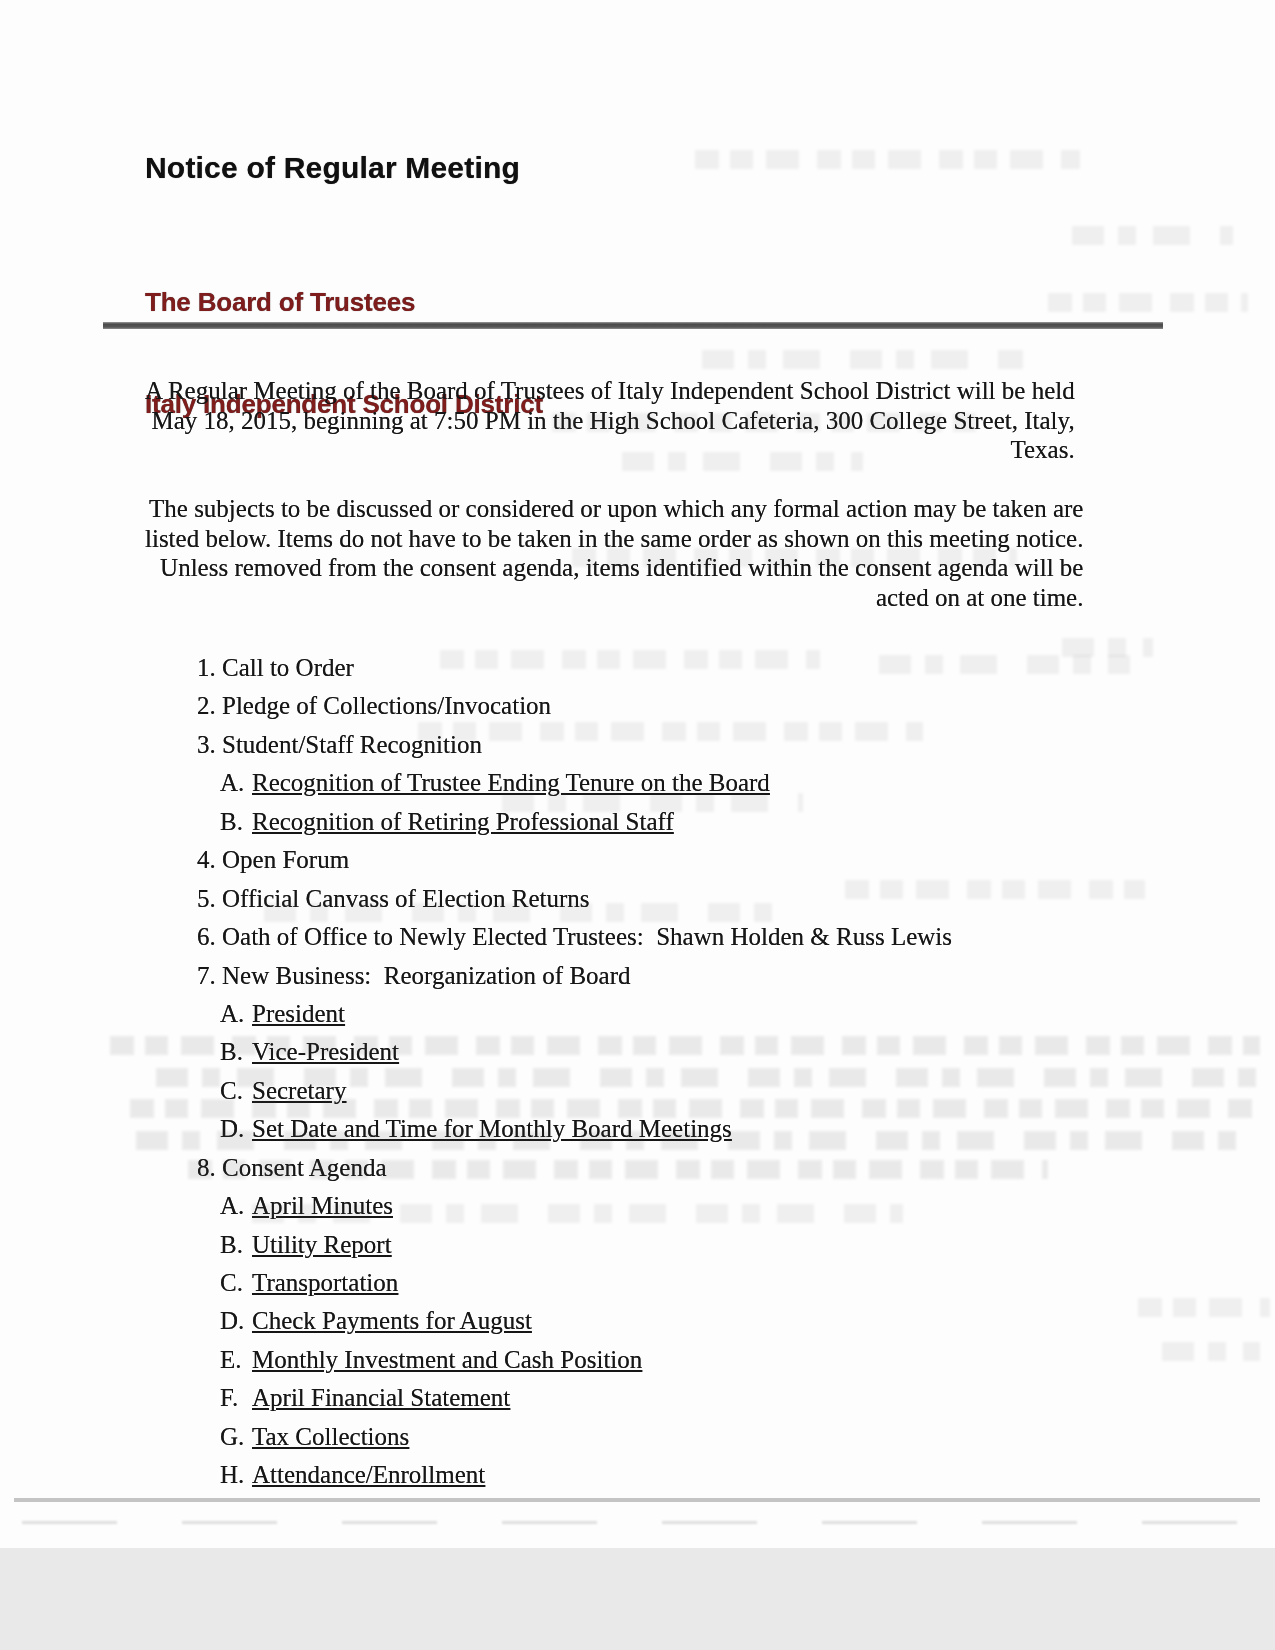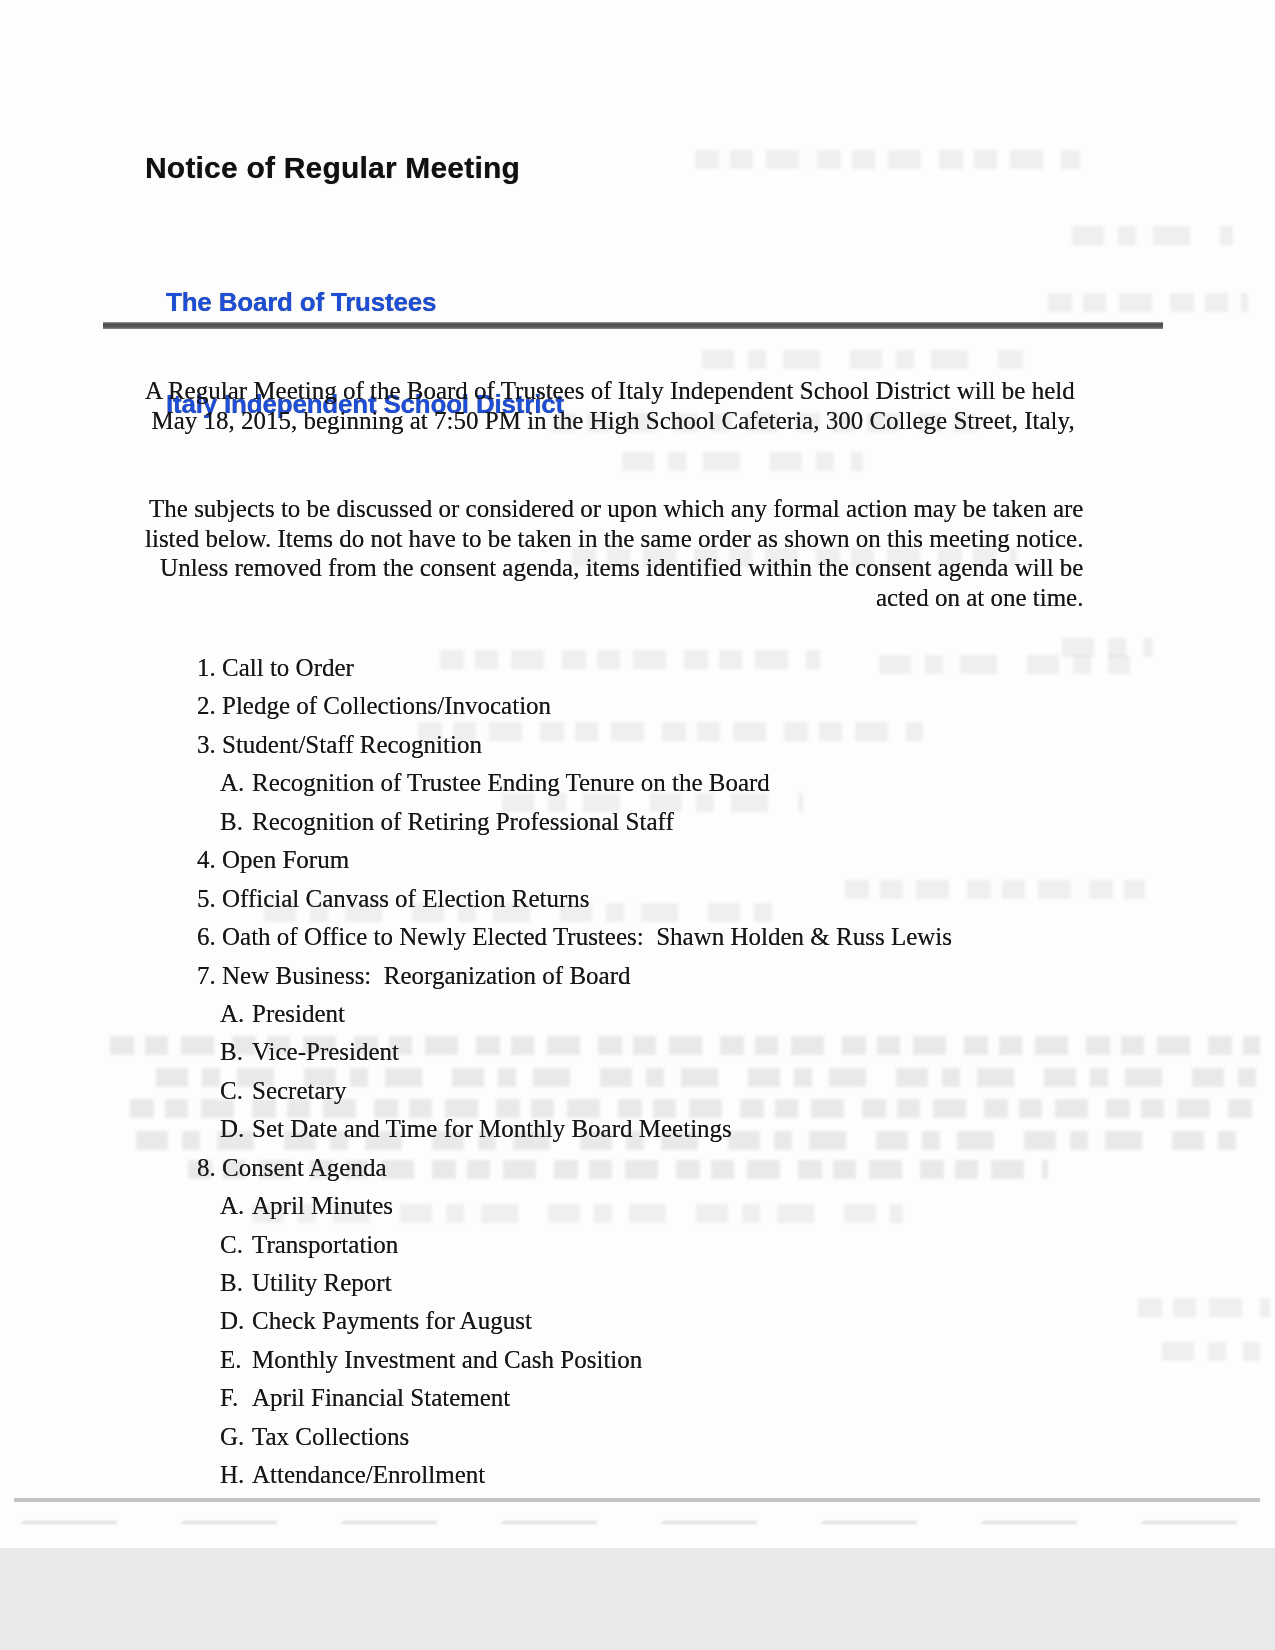--- a/index.html
+++ b/index.html
@@ -15,24 +15,23 @@
   .doc-title{
     position:absolute;left:145px;top:149px;margin:0;
     font:700 30px/37px "Liberation Sans", sans-serif;
     letter-spacing:.2px;color:#101010;
     text-shadow:0 0 .7px rgba(10,10,10,.75);
     white-space:pre;
   }
   .org-block{
     position:absolute;left:145px;top:217px;
     font:700 26px/34px "Liberation Sans", sans-serif;
-    letter-spacing:-.2px;color:#1d4ed8;
+    letter-spacing:-.2px;color:#7f1d1d;
     text-shadow:0 0 .7px rgba(10,10,10,.75);
     white-space:pre;
-    margin-left:21px;
   }
   .header-rule{
     position:absolute;left:103px;top:322px;width:1060px;height:7px;
     background:linear-gradient(to bottom,#9d9d9d,#4a4a4a 30%,#575757 72%,#8e8e8e);
     filter:blur(.4px);
   }
   
   .para{
     position:absolute;left:145px;
     font:25px "Liberation Serif", serif;color:#161616;
@@ -42,21 +41,21 @@
   .p1{top:376px}
   .p2{top:494px}
   
   .agenda{
     position:absolute;left:145px;top:637px;margin:12px;padding:0;list-style:none;
     font:25px "Liberation Serif", serif;color:#161616;
     text-shadow:0 0 .6px rgba(15,15,15,.7);
   }
   .agenda li{height:38.45px;line-height:38.45px;white-space:pre;}
   .agenda li.lvl1{padding-left:40px;}
-  .agenda li.lvl2{padding-left:63px;}
+  .agenda li.lvl2{padding-left:63px;text-decoration:underline;}
   .agenda li.lvl1 .lbl{display:inline-block;width:25px;}
   .agenda li.lvl2 .lbl{display:inline-block;width:32px;}
   
   .g,.gd{
     position:absolute;height:19px;
     filter:blur(1.4px);
     background:repeating-linear-gradient(90deg,
       #4a4a4a 0 24px, transparent 24px 35px,
       #4a4a4a 35px 58px, transparent 58px 71px,
       #4a4a4a 71px 104px, transparent 104px 122px);
@@ -89,20 +88,21 @@
   <div class="org-block">
     <div>The Board of Trustees</div>
     <div>Italy Independent School District</div>
   </div>
 
   <div class="header-rule"></div>
 
   <div class="para p1">
     <div class="line">A Regular Meeting of the Board of Trustees of Italy Independent School District will be held</div>
     <div class="line">May 18, 2015, beginning at 7:50 PM in the High School Cafeteria, 300 College Street, Italy,</div>
+    <div class="line">Texas.</div>
   </div>
 
   <div class="para p2">
     <div class="line">The subjects to be discussed or considered or upon which any formal action may be taken are</div>
     <div class="line">listed below. Items do not have to be taken in the same order as shown on this meeting notice.</div>
     <div class="line">Unless removed from the consent agenda, items identified within the consent agenda will be</div>
     <div class="line">acted on at one time.</div>
   </div>
 
   <ol class="agenda">
@@ -114,22 +114,22 @@
       <li class="lvl1"><span class="lbl">4.</span><span class="txt">Open Forum</span></li>
       <li class="lvl1"><span class="lbl">5.</span><span class="txt">Official Canvass of Election Returns</span></li>
       <li class="lvl1"><span class="lbl">6.</span><span class="txt">Oath of Office to Newly Elected Trustees:  Shawn Holden &amp; Russ Lewis</span></li>
       <li class="lvl1"><span class="lbl">7.</span><span class="txt">New Business:  Reorganization of Board</span></li>
       <li class="lvl2"><span class="lbl">A.</span><span class="txt">President</span></li>
       <li class="lvl2"><span class="lbl">B.</span><span class="txt">Vice-President</span></li>
       <li class="lvl2"><span class="lbl">C.</span><span class="txt">Secretary</span></li>
       <li class="lvl2"><span class="lbl">D.</span><span class="txt">Set Date and Time for Monthly Board Meetings</span></li>
       <li class="lvl1"><span class="lbl">8.</span><span class="txt">Consent Agenda</span></li>
       <li class="lvl2"><span class="lbl">A.</span><span class="txt">April Minutes</span></li>
+      <li class="lvl2"><span class="lbl">B.</span><span class="txt">Utility Report</span></li>
       <li class="lvl2"><span class="lbl">C.</span><span class="txt">Transportation</span></li>
-      <li class="lvl2"><span class="lbl">B.</span><span class="txt">Utility Report</span></li>
       <li class="lvl2"><span class="lbl">D.</span><span class="txt">Check Payments for August</span></li>
       <li class="lvl2"><span class="lbl">E.</span><span class="txt">Monthly Investment and Cash Position</span></li>
       <li class="lvl2"><span class="lbl">F.</span><span class="txt">April Financial Statement</span></li>
       <li class="lvl2"><span class="lbl">G.</span><span class="txt">Tax Collections</span></li>
       <li class="lvl2"><span class="lbl">H.</span><span class="txt">Attendance/Enrollment</span></li>
     </ol>
 
   <div class="g" style="left:695px;top:150px;width:385px;"></div>
   <div class="g alt" style="left:1058px;top:226px;width:175px;"></div>
   <div class="g" style="left:1048px;top:293px;width:200px;"></div>

